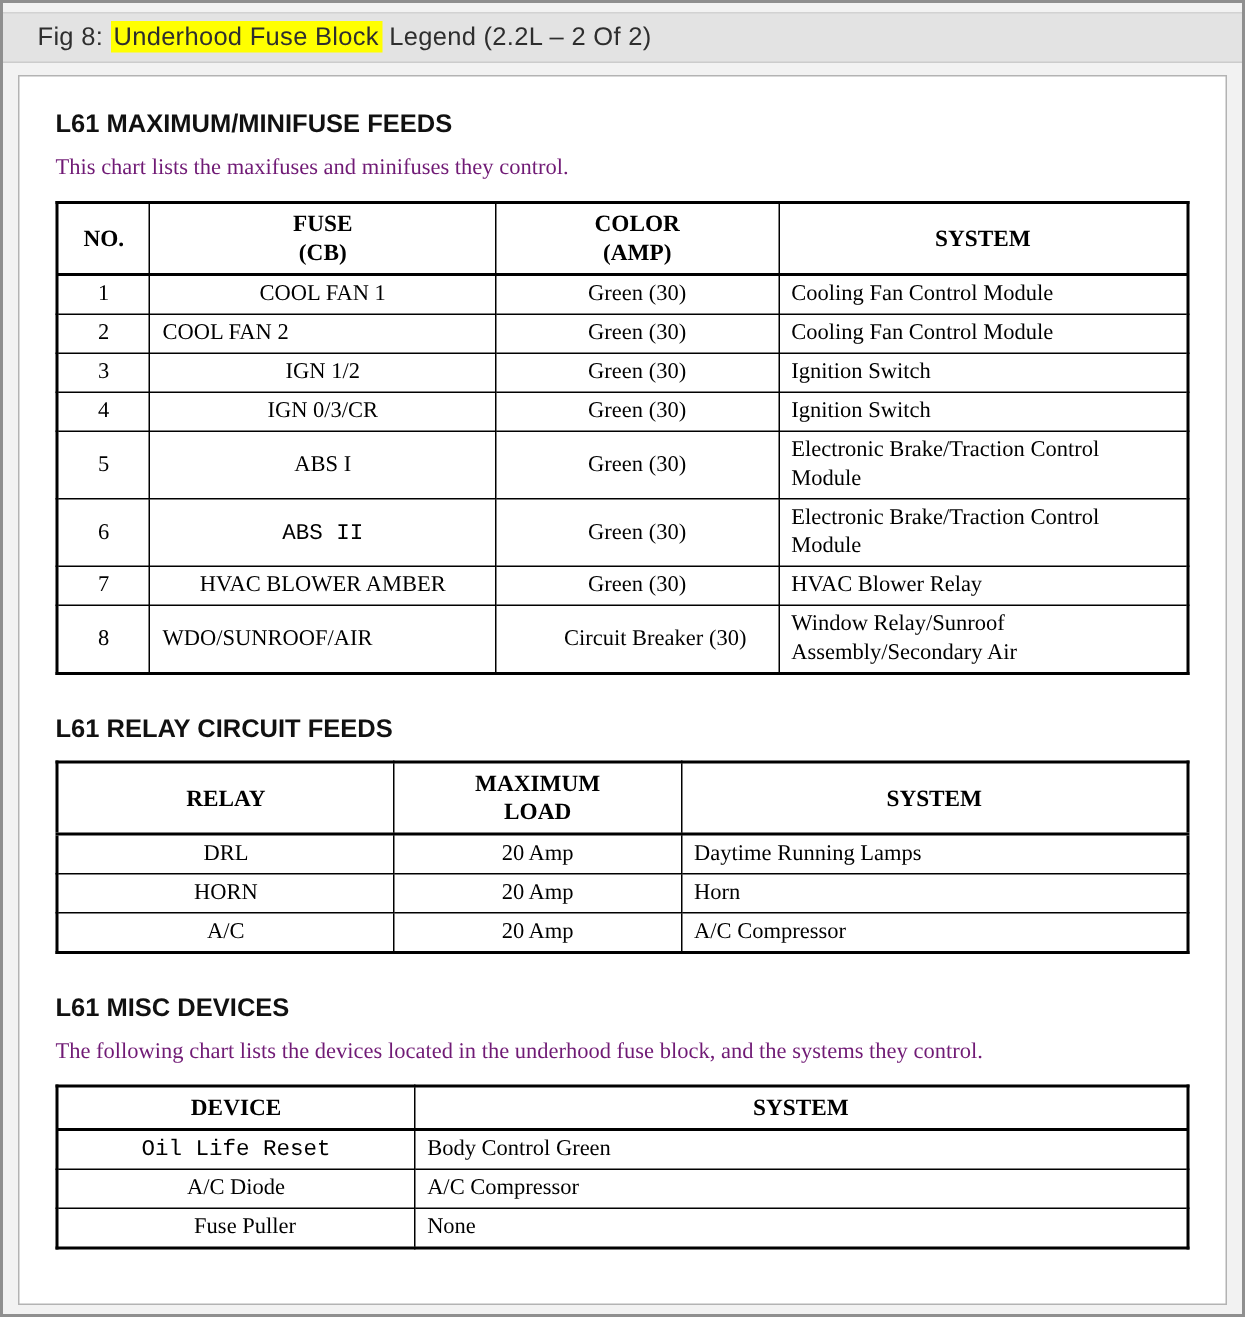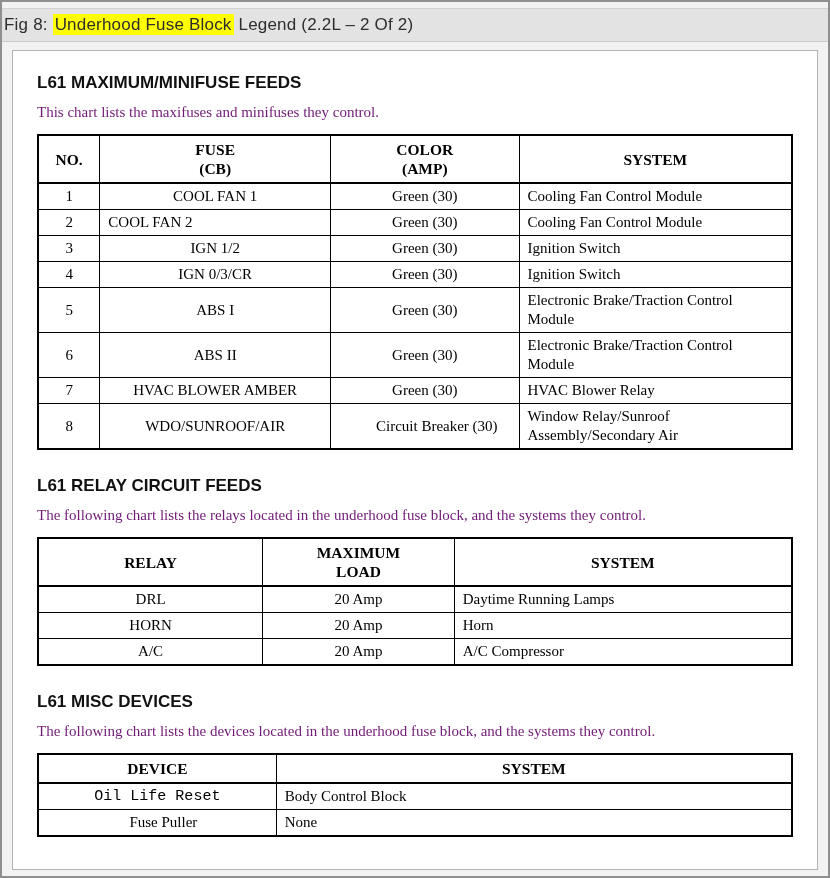--- a/index.html
+++ b/index.html
@@ -15,21 +15,21 @@
     background: #f2f2f2;
     display: flex; flex-direction: column;
     padding-top: 6px;
   }
   .titlebar {
     height: 32px; flex: 0 0 auto;
     background: #e3e3e3;
     border-top: 1px solid #d2d2d2;
     border-bottom: 1px solid #cccccc;
     display: flex; align-items: center;
-    padding-left: 2px;
+    padding-left: 23px;
     font-size: 17px; color: #2e2e2e;
     letter-spacing: 0.2px;
   }
   .titlebar .hl { padding: 1px 2px; }
   .doc {
     flex: 1 1 auto;
     margin: 8px 10px 6px 10px;
     background: #ffffff;
     border: 1px solid #b3b3b3;
     padding: 22px 24px 0 24px;
@@ -128,44 +128,43 @@
               <td style="text-align: left;">Ignition Switch</td>
             </tr>
             <tr>
               <td style="text-align: center;">5</td>
               <td style="text-align: center;">ABS I</td>
               <td style="text-align: center;">Green (30)</td>
               <td style="text-align: left;">Electronic Brake/Traction Control Module</td>
             </tr>
             <tr>
               <td style="text-align: center;">6</td>
-              <td style="text-align: center;">ABS II</td>
+              <td style="text-align: center; font-family: Liberation Mono, monospace;">ABS II</td>
               <td style="text-align: center;">Green (30)</td>
               <td style="text-align: left;">Electronic Brake/Traction Control Module</td>
             </tr>
             <tr>
               <td style="text-align: center;">7</td>
               <td style="text-align: center;">HVAC BLOWER AMBER</td>
               <td style="text-align: center;">Green (30)</td>
               <td style="text-align: left;">HVAC Blower Relay</td>
             </tr>
             <tr>
               <td style="text-align: center;">8</td>
-              <td style="text-align: center;">WDO/SUNROOF/AIR</td>
+              <td style="text-align: left;">WDO/SUNROOF/AIR</td>
               <td style="text-align: center; padding-left: 32px;">Circuit Breaker (30)</td>
               <td style="text-align: left;">Window Relay/Sunroof
 Assembly/Secondary Air</td>
             </tr>
           </tbody>
         </table>
     </section>
 
     <section>
       <h2 class="sec-title">L61 RELAY CIRCUIT FEEDS</h2>
-      <p class="sec-desc">The following chart lists the relays located in the underhood fuse block, and the systems they control.</p>
       <table class="grid">
           <colgroup>
             <col style="width: 29.8%;">
             <col style="width: 25.4%;">
             <col style="width: 44.8%;">
           </colgroup>
           <thead>
             <tr>
               <th>RELAY</th>
               <th>MAXIMUM
@@ -203,21 +202,25 @@
           </colgroup>
           <thead>
             <tr>
               <th>DEVICE</th>
               <th>SYSTEM</th>
             </tr>
           </thead>
           <tbody>
             <tr>
               <td style="text-align: center; font-family: Liberation Mono, monospace;">Oil Life Reset</td>
-              <td style="text-align: left;">Body Control Block</td>
+              <td style="text-align: left;">Body Control Green</td>
+            </tr>
+            <tr>
+              <td style="text-align: center;">A/C Diode</td>
+              <td style="text-align: left;">A/C Compressor</td>
             </tr>
             <tr>
               <td style="text-align: center; padding-left: 20px;">Fuse Puller</td>
               <td style="text-align: left;">None</td>
             </tr>
           </tbody>
         </table>
     </section>
 
   </div>

